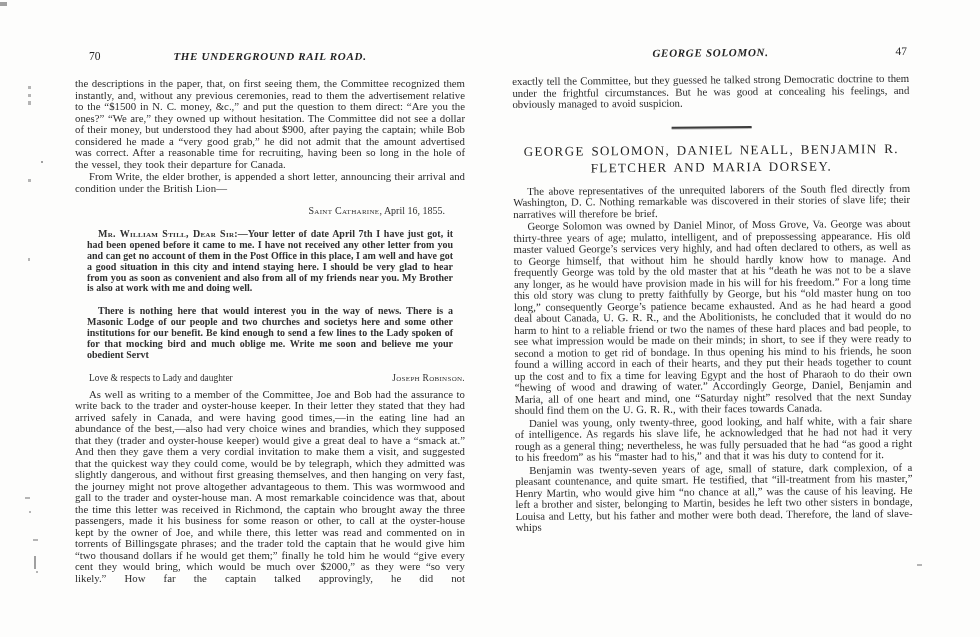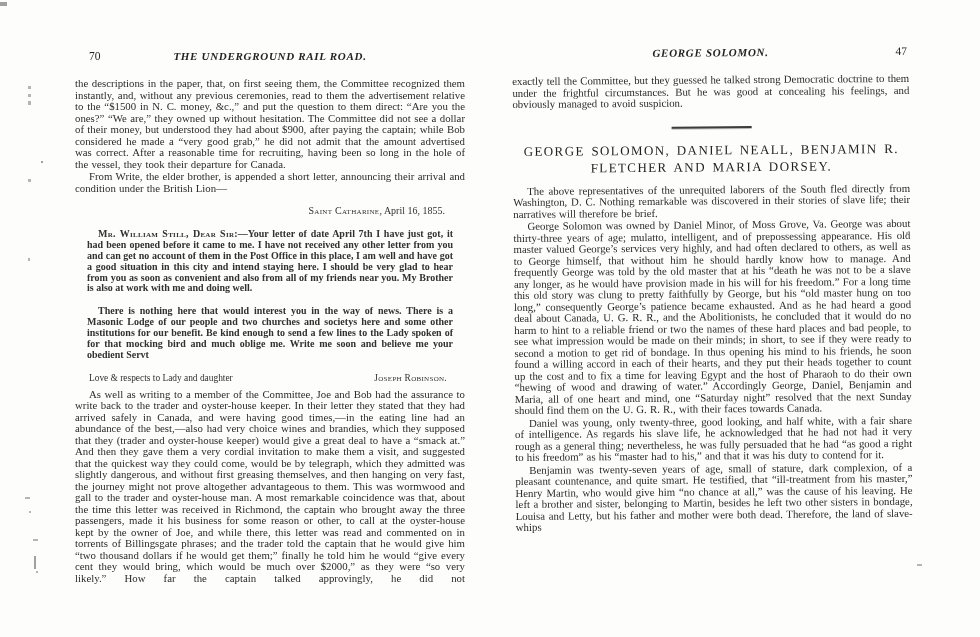--- a/index.html
+++ b/index.html
@@ -43,21 +43,21 @@
     margin:12px;
     font-size:10px; line-height:10.9px;
     text-align:justify; color:#313131;
   }
   .letter .dateline { text-align:right; padding-right:8px; margin-bottom:1px; }
   .letter .lp { text-indent:11px;font-weight:bold; }
   .sc { font-variant:small-caps; letter-spacing:0.3px; }
   .sig-row { display:flex; justify-content:space-between;
              font-size:9.4px; line-height:11px; color:#313131; }
   .sig-row .signoff   { margin-left:14px; }
-  .sig-row .signature { margin-right:18px; }
+  .sig-row .signature { }
 
   .divider { width:80px; height:2px; background:#3d3d3d;
              margin:17px auto 13px auto; box-shadow:0 1px 0 rgba(120,120,120,.45); }
 
   .section-heading {
     margin:0 0 9px 0; text-align:center;
     font-size:13px; line-height:17px; font-weight:400;
     letter-spacing:1.4px; color:#1f1f1f; word-spacing:2px;
   }
 

